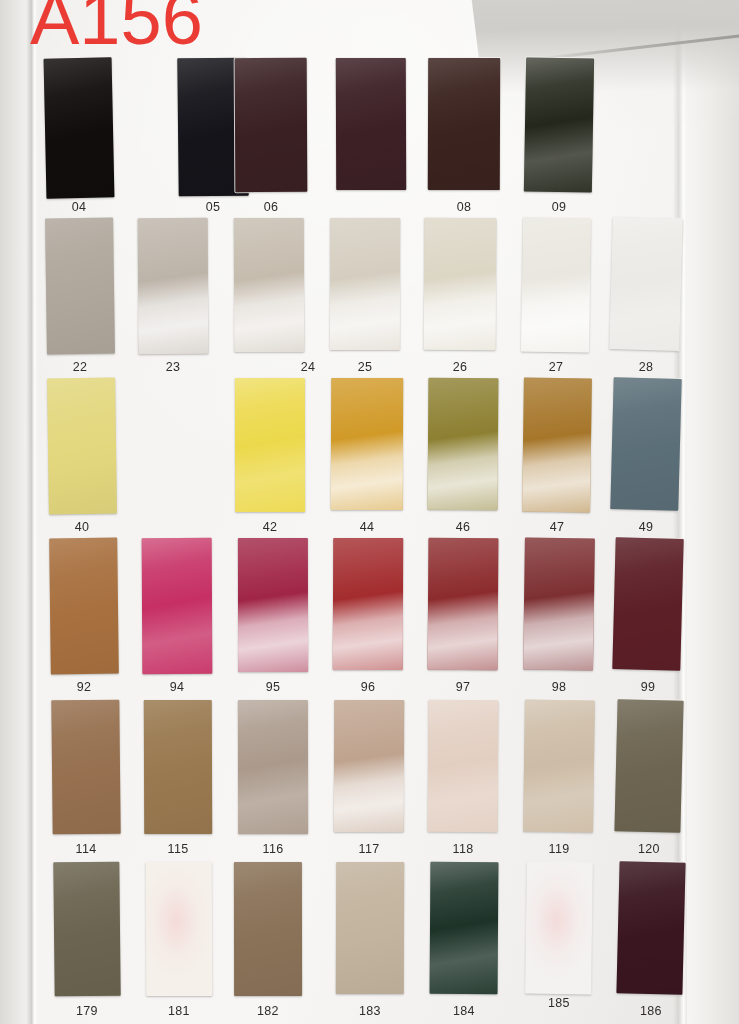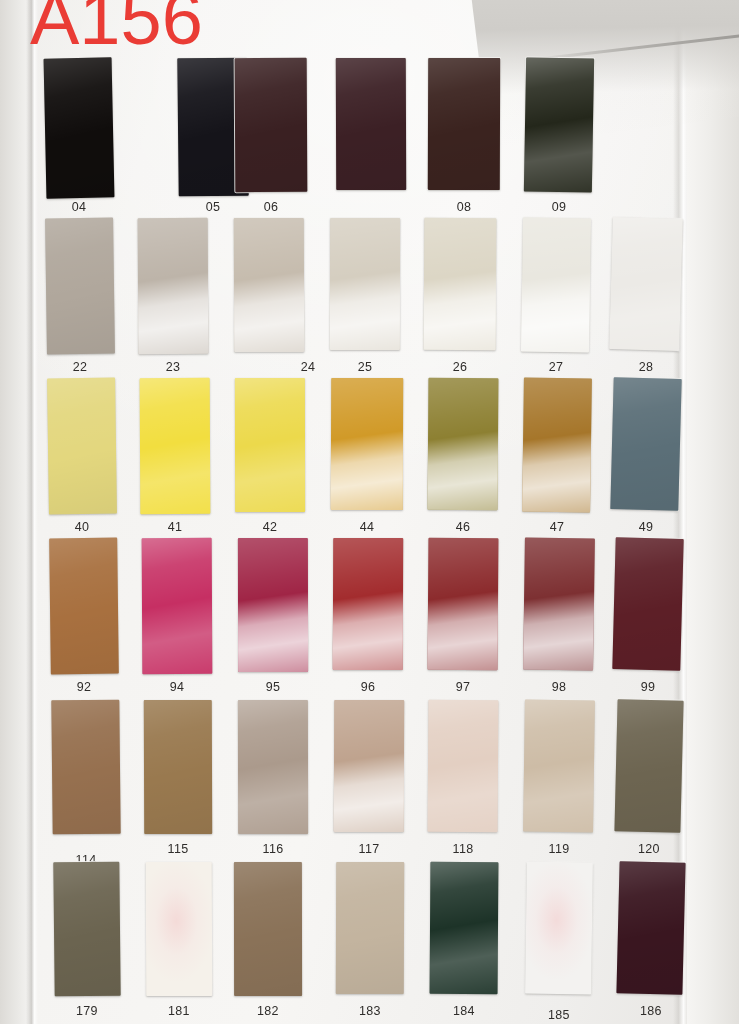--- a/index.html
+++ b/index.html
@@ -211,26 +211,20 @@
           <div class="gloss" style="background: linear-gradient(170deg, rgba(255, 255, 255, 0.3) 0%, rgba(255, 255, 255, 0.1) 22%, rgba(255, 255, 255, 0) 48%, rgba(255, 255, 255, 0.22) 72%, rgba(255, 255, 255, 0.06) 100%);"></div>
         </div>
         <div class="label" style="top: 142px;">28</div>
       </div>
       <div class="cell" style="left: 48px; top: 378px; width: 68px; height: 162px;">
         <div class="chip" title="40 #e3d77e" style="width: 68px; height: 136px; background: rgb(227, 215, 126); transform: rotate(-0.8deg);">
           <div class="gloss" style="background: linear-gradient(168deg, rgba(255, 255, 255, 0.16) 0%, rgba(255, 255, 255, 0.05) 26%, rgba(255, 255, 255, 0) 55%, rgba(0, 0, 0, 0.05) 100%);"></div>
         </div>
         <div class="label" style="top: 142px;">40</div>
       </div>
-      <div class="cell" style="left: 140px; top: 378px; width: 70px; height: 162px;">
-        <div class="chip" title="41 #f2de3f" style="width: 70px; height: 136px; background: rgb(242, 222, 63); transform: rotate(-0.3deg);">
-          <div class="gloss" style="background: linear-gradient(170deg, rgba(255, 255, 255, 0.3) 0%, rgba(255, 255, 255, 0.1) 22%, rgba(255, 255, 255, 0) 48%, rgba(255, 255, 255, 0.22) 72%, rgba(255, 255, 255, 0.06) 100%);"></div>
-        </div>
-        <div class="label" style="top: 142px;">41</div>
-      </div>
       <div class="cell" style="left: 235px; top: 378px; width: 70px; height: 162px;">
         <div class="chip" title="42 #ecd94b" style="width: 70px; height: 134px; background: rgb(236, 217, 75); transform: rotate(-0.1deg);">
           <div class="gloss" style="background: linear-gradient(170deg, rgba(255, 255, 255, 0.3) 0%, rgba(255, 255, 255, 0.1) 22%, rgba(255, 255, 255, 0) 48%, rgba(255, 255, 255, 0.22) 72%, rgba(255, 255, 255, 0.06) 100%);"></div>
         </div>
         <div class="label" style="top: 142px;">42</div>
       </div>
       <div class="cell" style="left: 331px; top: 378px; width: 72px; height: 162px;">
         <div class="chip" title="44 #d19a28" style="width: 72px; height: 132px; background: rgb(209, 154, 40); transform: rotate(0.2deg);">
           <div class="gloss" style="background: linear-gradient(172deg, rgba(255, 255, 255, 0.2) 0%, rgba(255, 255, 255, 0.06) 30%, rgba(255, 255, 255, 0) 44%, rgba(255, 255, 255, 0.62) 62%, rgba(255, 255, 255, 0.8) 78%, rgba(255, 255, 255, 0.48) 100%);"></div>
         </div>
@@ -293,21 +287,21 @@
       <div class="cell" style="left: 614px; top: 538px; width: 68px; height: 162px;">
         <div class="chip" title="99 #5d1f27" style="width: 68px; height: 132px; background: rgb(93, 31, 39); transform: rotate(1.5deg);">
           <div class="gloss" style="background: linear-gradient(168deg, rgba(255, 255, 255, 0.16) 0%, rgba(255, 255, 255, 0.05) 26%, rgba(255, 255, 255, 0) 55%, rgba(0, 0, 0, 0.05) 100%);"></div>
         </div>
         <div class="label" style="top: 142px;">99</div>
       </div>
       <div class="cell" style="left: 52px; top: 700px; width: 68px; height: 162px;">
         <div class="chip" title="114 #96704f" style="width: 68px; height: 134px; background: rgb(150, 112, 79); transform: rotate(-0.6deg);">
           <div class="gloss" style="background: linear-gradient(168deg, rgba(255, 255, 255, 0.16) 0%, rgba(255, 255, 255, 0.05) 26%, rgba(255, 255, 255, 0) 55%, rgba(0, 0, 0, 0.05) 100%);"></div>
         </div>
-        <div class="label" style="top: 142px; margin-top: 11px;">114</div>
+        <div class="label" style="top: 142px;">114</div>
       </div>
       <div class="cell" style="left: 144px; top: 700px; width: 68px; height: 162px;">
         <div class="chip" title="115 #99794f" style="width: 68px; height: 134px; background: rgb(153, 121, 79); transform: rotate(-0.2deg);">
           <div class="gloss" style="background: linear-gradient(168deg, rgba(255, 255, 255, 0.16) 0%, rgba(255, 255, 255, 0.05) 26%, rgba(255, 255, 255, 0) 55%, rgba(0, 0, 0, 0.05) 100%);"></div>
         </div>
         <div class="label" style="top: 142px;">115</div>
       </div>
       <div class="cell" style="left: 238px; top: 700px; width: 70px; height: 162px;">
         <div class="chip" title="116 #ab9a8c" style="width: 70px; height: 134px; background: rgb(171, 154, 140); transform: rotate(-0.1deg);">
           <div class="gloss" style="background: linear-gradient(170deg, rgba(255, 255, 255, 0.3) 0%, rgba(255, 255, 255, 0.1) 22%, rgba(255, 255, 255, 0) 48%, rgba(255, 255, 255, 0.22) 72%, rgba(255, 255, 255, 0.06) 100%);"></div>
@@ -365,21 +359,21 @@
       <div class="cell" style="left: 430px; top: 862px; width: 68px; height: 162px;">
         <div class="chip" title="184 #1d3328" style="width: 68px; height: 132px; background: rgb(29, 51, 40); transform: rotate(0.4deg);">
           <div class="gloss" style="background: linear-gradient(170deg, rgba(255, 255, 255, 0.3) 0%, rgba(255, 255, 255, 0.1) 22%, rgba(255, 255, 255, 0) 48%, rgba(255, 255, 255, 0.22) 72%, rgba(255, 255, 255, 0.06) 100%);"></div>
         </div>
         <div class="label" style="top: 142px;">184</div>
       </div>
       <div class="cell" style="left: 526px; top: 862px; width: 66px; height: 162px;">
         <div class="chip" title="185 #f3f2f0" style="width: 66px; height: 132px; background: rgb(243, 242, 240); transform: rotate(0.8deg);">
           <div class="gloss" style="background: radial-gradient(58% 46% at 46% 44%, rgba(243, 205, 205, 0.62) 0%, rgba(245, 222, 222, 0.28) 55%, rgba(255, 255, 255, 0) 100%);"></div>
         </div>
-        <div class="label" style="top: 146px;">185</div>
+        <div class="label" style="top: 134px;">185</div>
       </div>
       <div class="cell" style="left: 618px; top: 862px; width: 66px; height: 162px;">
         <div class="chip" title="186 #3a1620" style="width: 66px; height: 132px; background: rgb(58, 22, 32); transform: rotate(1.4deg);">
           <div class="gloss" style="background: linear-gradient(168deg, rgba(255, 255, 255, 0.16) 0%, rgba(255, 255, 255, 0.05) 26%, rgba(255, 255, 255, 0) 55%, rgba(0, 0, 0, 0.05) 100%);"></div>
         </div>
         <div class="label" style="top: 142px;">186</div>
       </div>
     </div>
 
 </div>

